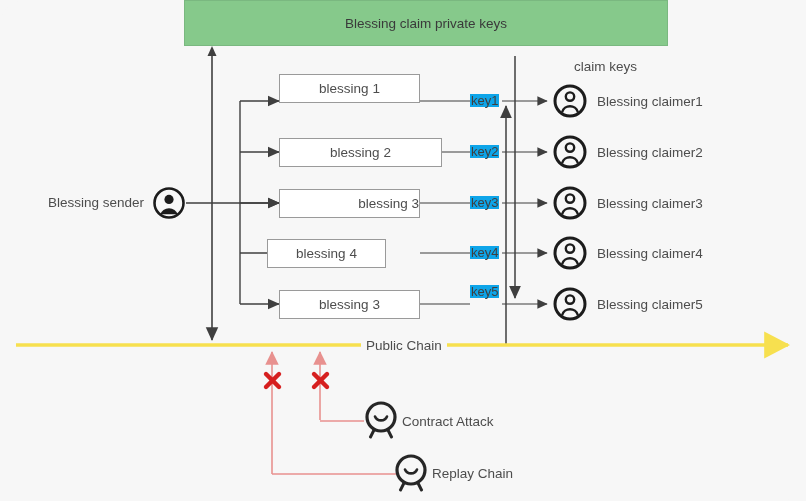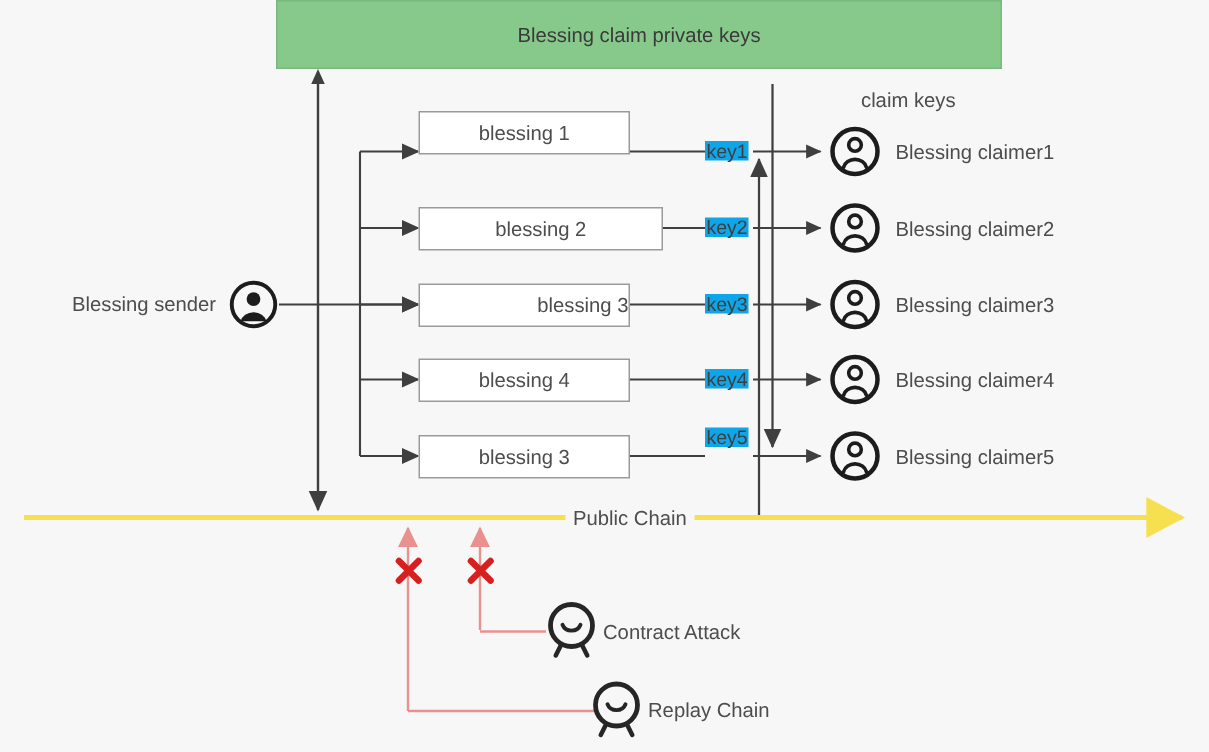--- a/index.html
+++ b/index.html
@@ -204,21 +204,21 @@
 
   <div class="wbox" style="left:279px; top:74px; width:141px; height:29px;">
     <span>blessing 1</span>
   </div>
   <div class="wbox" style="left:279px; top:138px; width:163px; height:29px;">
     <span>blessing 2</span>
   </div>
   <div class="wbox" style="left:279px; top:189px; width:141px; height:29px;justify-content:flex-end;">
     <span>blessing 3</span>
   </div>
-  <div class="wbox" style="left:279px; top:239px; width:141px; height:29px;">
+  <div class="wbox" style="left:267px; top:239px; width:119px; height:29px;">
     <span>blessing 4</span>
   </div>
   <div class="wbox" style="left:279px; top:290px; width:141px; height:29px;">
     <span>blessing 3</span>
   </div>
 
   <div class="lbl lbl-key" style="left:470px; top:94px;">key1</div>
   <div class="lbl lbl-key" style="left:470px; top:145px;">key2</div>
   <div class="lbl lbl-key" style="left:470px; top:196px;">key3</div>
   <div class="lbl lbl-key" style="left:470px; top:246px;">key4</div>
@@ -227,18 +227,18 @@
   <div class="lbl" style="left:597px; top:95px;">Blessing claimer1</div>
   <div class="lbl" style="left:597px; top:146px;">Blessing claimer2</div>
   <div class="lbl" style="left:597px; top:197px;">Blessing claimer3</div>
   <div class="lbl" style="left:597px; top:247px;">Blessing claimer4</div>
   <div class="lbl" style="left:597px; top:298px;">Blessing claimer5</div>
 
   <div class="lbl" style="left:48px; top:196px;">Blessing sender</div>
 
   <div class="lbl" style="left:532px; top:60px;margin-left:42px;">claim keys</div>
 
-  <div class="chain-lbl" style="left:377px; top:338px;">Public Chain</div>
+  <div class="chain-lbl" style="left:361px; top:338px;">Public Chain</div>
 
   <div class="lbl" style="left:402px; top:415px;">Contract Attack</div>
   <div class="lbl" style="left:432px; top:467px;">Replay Chain</div>
 
 </div>
 
 </body></html>

